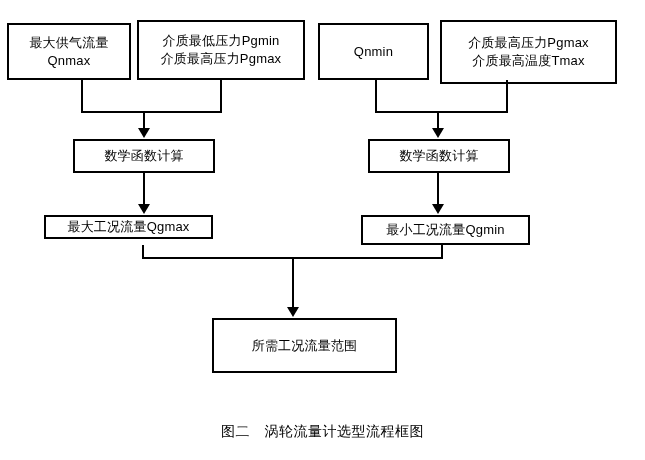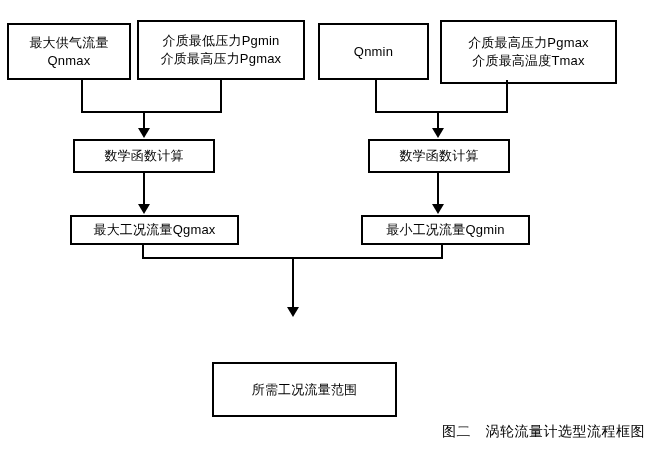--- a/index.html
+++ b/index.html
@@ -109,33 +109,33 @@
   <div class="node" style="left:368px; top:139px; width:142px; height:34px;">
     <span class="line">数学函数计算</span>
   </div>
 
   <div class="vline" style="left:143px; top:173px; height:32px;"></div>
   <div class="arrowhead" style="left:138px; top:204px;"></div>
 
   <div class="vline" style="left:437px; top:173px; height:32px;"></div>
   <div class="arrowhead" style="left:432px; top:204px;"></div>
 
-  <div class="node" style="left:70px; top:215px; width:169px; height:30px;">
+  <div class="node" style="left:44px; top:215px; width:169px; height:24px;">
     <span class="line">最大工况流量Qgmax</span>
   </div>
 
   <div class="node" style="left:361px; top:215px; width:169px; height:30px;">
     <span class="line">最小工况流量Qgmin</span>
   </div>
 
   <div class="vline" style="left:142px; top:245px; height:14px;"></div>
   <div class="vline" style="left:441px; top:245px; height:14px;"></div>
   <div class="hline" style="left:142px; top:257px; width:301px;"></div>
   <div class="vline" style="left:292px; top:257px; height:51px;"></div>
   <div class="arrowhead" style="left:287px; top:307px;"></div>
 
-  <div class="node" style="left:212px; top:318px; width:185px; height:55px;margin-top:44px;">
+  <div class="node" style="left:212px; top:318px; width:185px; height:55px;">
     <span class="line">所需工况流量范围</span>
   </div>
 
-  <div class="caption" style="left:0px; top:423px; width:645px; text-align:right;">图二　涡轮流量计选型流程框图</div>
+  <div class="caption" style="left:0px; top:423px; width:645px; text-align:center;">图二　涡轮流量计选型流程框图</div>
 
 </div>
 
 </body></html>

